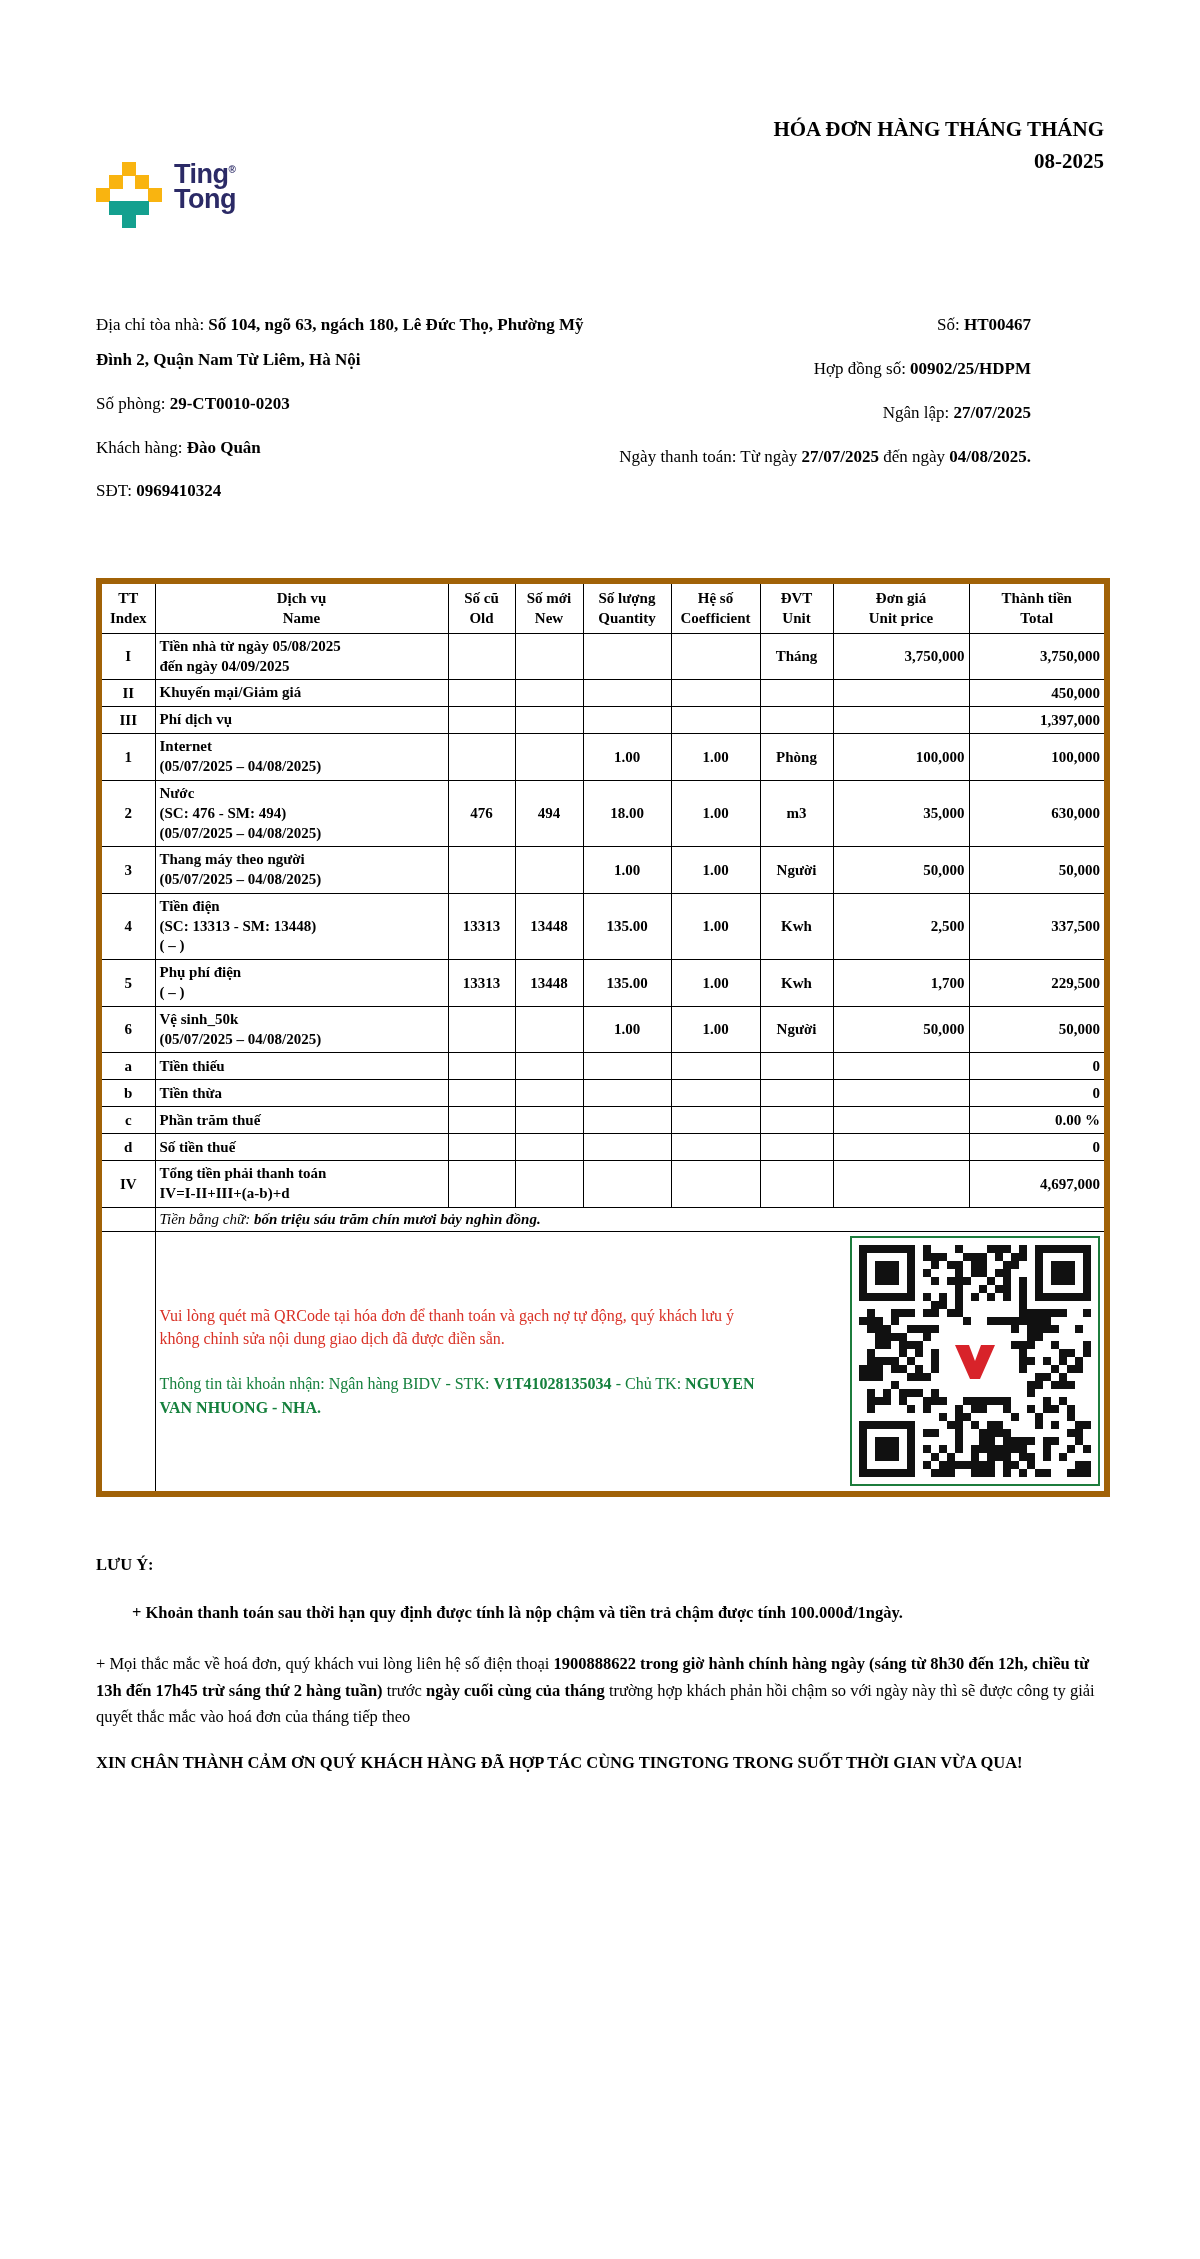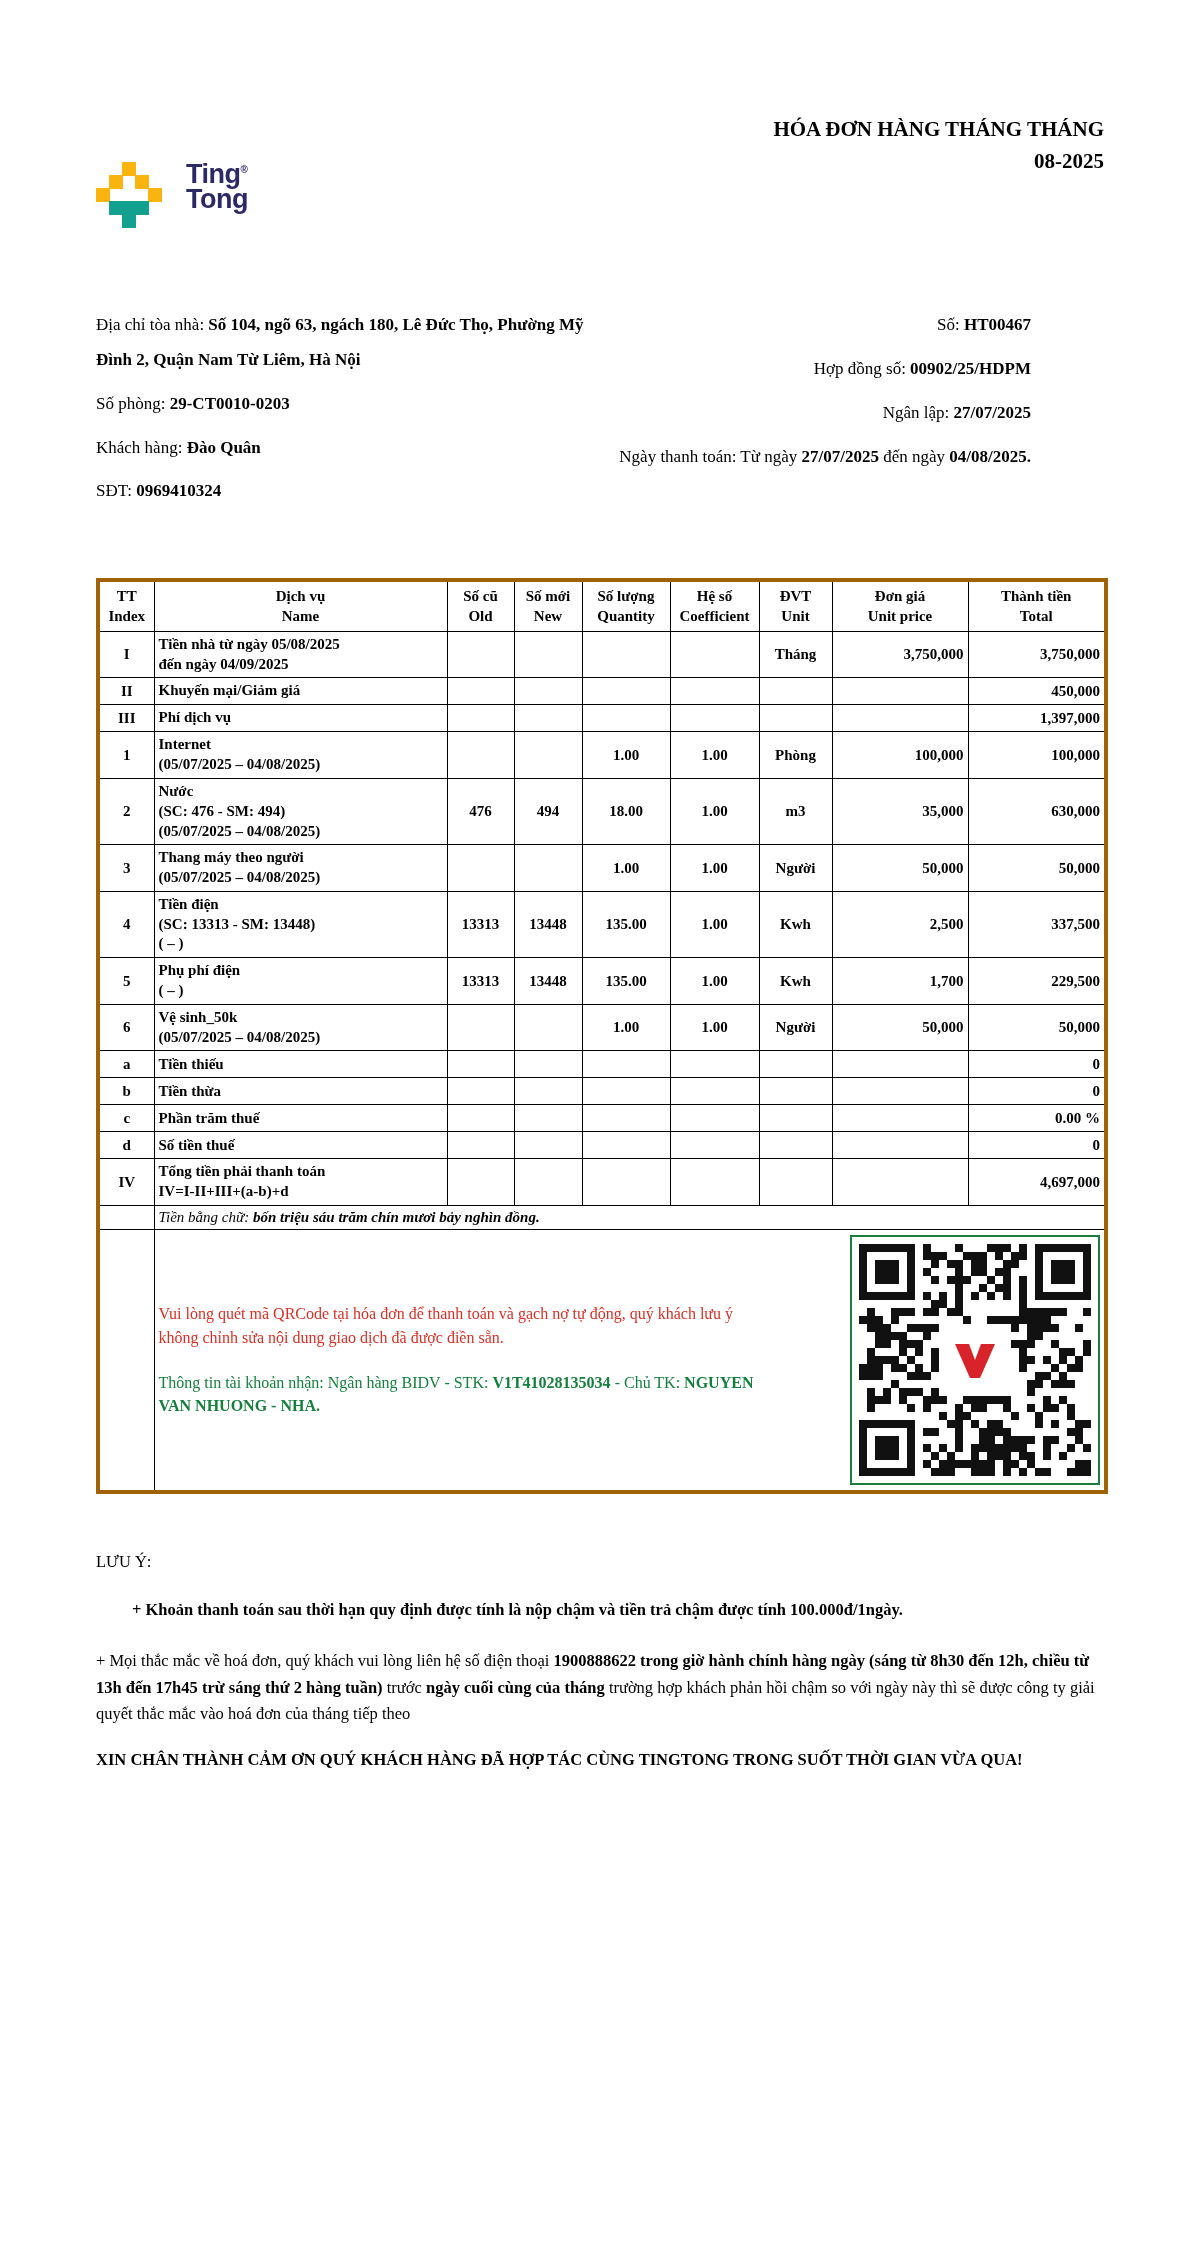--- a/index.html
+++ b/index.html
@@ -5,37 +5,37 @@
   * { margin:0; padding:0; box-sizing:border-box; }
   html,body { background:#fff; }
   body {
     width:1200px; height:2259px; position:relative;
     font-family:"Liberation Serif", serif; color:#000;
   }
   .page { padding:0 96px; }
 
   
   .header { display:flex; justify-content:space-between; align-items:flex-start; padding-top:112px; }
-  .logo { display:flex; align-items:flex-start; margin-top:50px;gap:12px; }
+  .logo { display:flex; align-items:flex-start; margin-top:50px; }
   .logo-icon { position:relative; width:66px; height:66px; margin-right:12px; }
   .logo-icon i { position:absolute; display:block; }
   .sq { width:14px; height:14px; }
   .logo-text { font-family:"Liberation Sans", sans-serif; font-weight:bold; font-size:27px; line-height:0.93; letter-spacing:-0.5px; }
   .logo-text .reg { font-size:10px; vertical-align:super; }
   .title { width:340px; text-align:right; font-weight:bold; font-size:21px; line-height:1.5; margin-top:2px; }
 
   
   .info { display:flex; justify-content:flex-start; margin-top:80px; font-size:17px; }
   .info-left { width:505px; }
   .info-right { width:430px; text-align:right; }
   .info p { line-height:2.05; margin-bottom:9px; }
   .b { font-weight:bold; }
 
   
-  table.inv { border-collapse:collapse; width:1008px; margin-top:60px; table-layout:fixed; border:4px solid #a16207; }
+  table.inv { border-collapse:collapse; width:1008px; margin-top:60px; table-layout:fixed; border:6px solid #a16207; }
   table.inv th, table.inv td { border:1px solid #000; font-size:15px; vertical-align:middle; padding:3px 4px; }
   table.inv th { font-weight:bold; text-align:center; line-height:1.35; padding:4px 2px; }
   td.c-tt { text-align:center; font-weight:bold; }
   td.c-name { text-align:left; font-weight:bold; white-space:pre-line; line-height:1.32; padding-left:6px; }
   td.c-old, td.c-new, td.c-qty, td.c-coef, td.c-unit { text-align:center; font-weight:bold; }
   td.c-price, td.c-total { text-align:right; font-weight:bold; padding-right:8px; }
   td.v-top { vertical-align:top; }
   tr.row-min td { height:27px; }
   .words-cell { text-align:left; padding:6px 8px; font-size:15px;font-family:Liberation Serif, serif; }
   .words-label { font-style:italic; }
@@ -45,21 +45,21 @@
   .qr-cell { height:262px; padding:10px 14px 10px 42px; }
   .qr-wrap { display:flex; align-items:center; justify-content:space-between; height:100%; }
   .pay-text { width:600px; font-size:16px; line-height:1.45; text-align:left; font-weight:normal; }
   .pay-red { color:#d93025; margin-bottom:22px; }
   .pay-acc { color:#15803d; }
   .qr-box { border:2px solid #1c7c3c; background:#fff; padding:7px; width:250px; height:250px; }
   .qr-box svg { display:block; }
 
   
   .notes { margin-top:58px; font-size:16.5px; }
-  .notes .head { font-weight:normal; margin-bottom:26px; }
+  .notes .head { font-weight:bold; margin-bottom:26px; }
   .notes .n1 { font-weight:bold; margin-bottom:26px; line-height:1.5;margin-left:36px; }
   .notes .n2 { font-weight:normal; margin-bottom:20px; line-height:1.6; }
   .notes .thanks { font-weight:bold; line-height:1.55; margin-top:6px; }
 </style>
 </head>
 <body>
 
 <div class="page">
 
   <div class="header">

